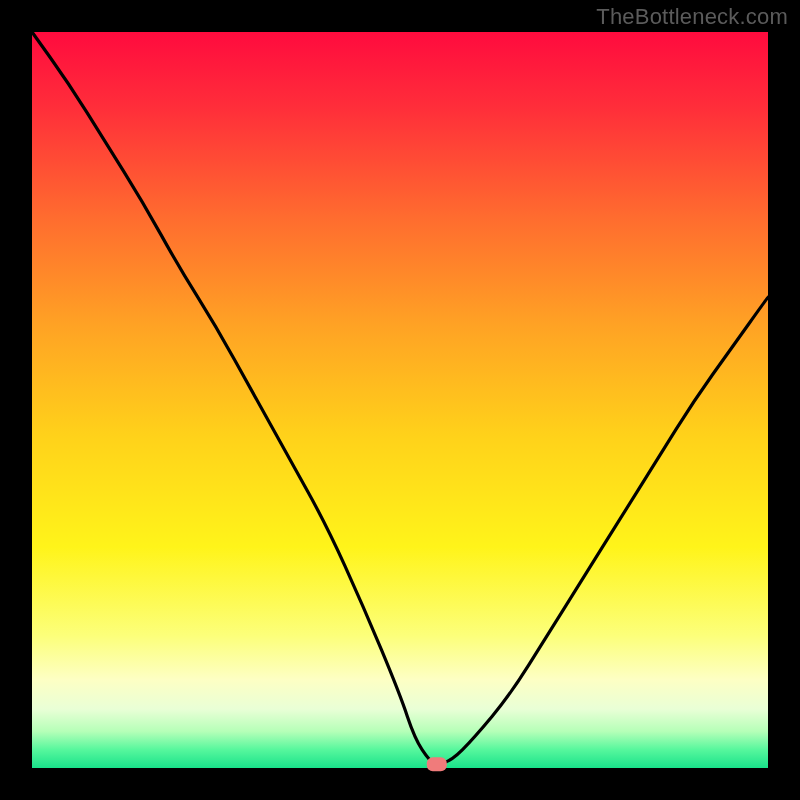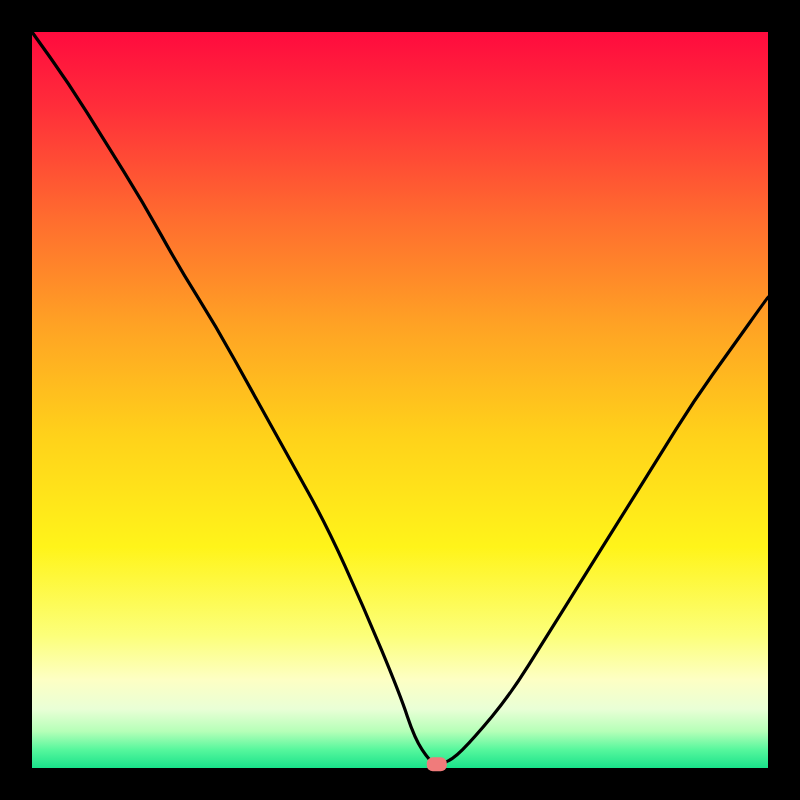--- a/index.html
+++ b/index.html
@@ -30,20 +30,21 @@
   svg {
     position: absolute;
     top: 0;
     left: 0;
   }
 </style>
 </head>
 <body>
 
 <div class="frame">
+  <div class="watermark">TheBottleneck.com</div>
 
   <svg id="chart-svg" width="800" height="800" viewBox="0 0 800 800">
     <defs>
       <linearGradient id="bg-grad" x1="0" y1="0" x2="0" y2="1">
           <stop offset="0%" stop-color="#ff0b3e"></stop>
           <stop offset="10%" stop-color="#ff2d3a"></stop>
           <stop offset="25%" stop-color="#ff6b2f"></stop>
           <stop offset="40%" stop-color="#ffa324"></stop>
           <stop offset="55.00000000000001%" stop-color="#ffd21a"></stop>
           <stop offset="70%" stop-color="#fff41a"></stop>

